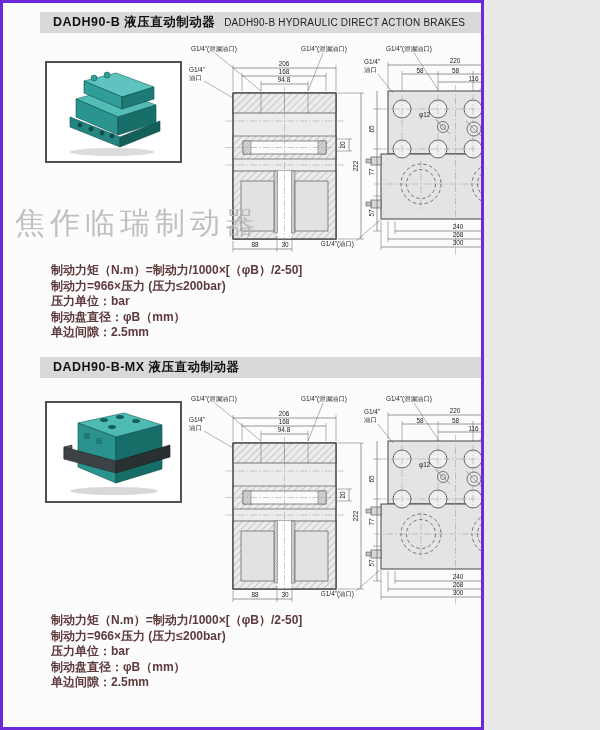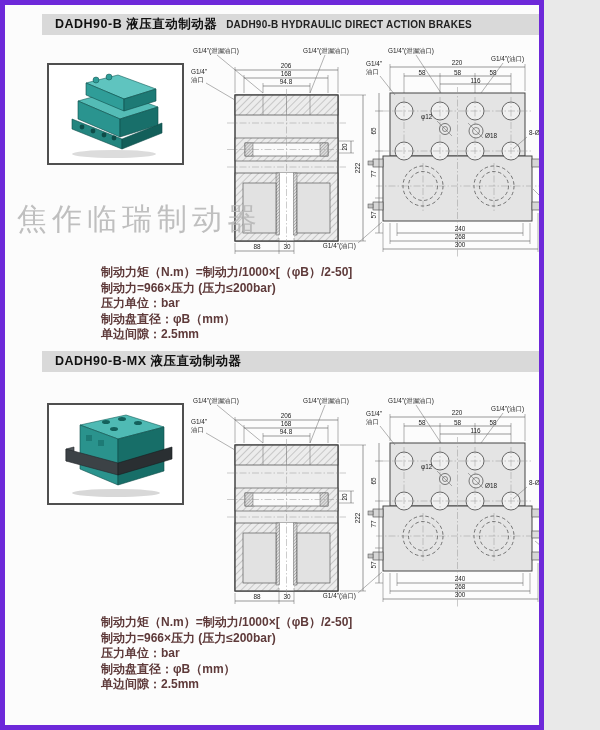--- a/index.html
+++ b/index.html
@@ -1,27 +1,27 @@
 <!DOCTYPE html>
 <html><head>
 <meta charset="utf-8">
 <style>
   html,body{margin:0;padding:0;background:#e9e9e9;}
-  .page{position:relative;width:544px;height:730px;background:#fcfcfc;border:5px solid #6d28d9;
+  .page{position:relative;width:484px;height:730px;background:#fcfcfc;border:3px solid #6d28d9;
         box-sizing:border-box;overflow:hidden;font-family:"Liberation Sans",sans-serif;}
   .hbar{position:absolute;left:37px;right:0;height:21px;background:#d9d9d9;
         display:flex;align-items:center;gap:9px;padding-left:13px;box-sizing:border-box;}
   .hzh{font-weight:bold;font-size:12.5px;color:#111;letter-spacing:.5px;white-space:nowrap;}
-  .hen{font-weight:bold;font-size:10px;color:#222;letter-spacing:.2px;white-space:nowrap;}
+  .hen{font-weight:normal;font-size:10px;color:#222;letter-spacing:.2px;white-space:nowrap;}
   .photo{position:absolute;left:42px;width:137px;height:102px;background:#ffffff;
          border:2px solid #4f4f4f;box-sizing:border-box;display:flex;align-items:center;justify-content:center;}
   .drawing{position:absolute;left:178px;width:422px;height:228px;}
   .drawing text{font-size:6.4px;fill:#1c1c1c;font-family:"Liberation Sans",sans-serif;}
-  .specs{position:absolute;left:48px;font-size:12px;font-weight:bold;color:#5e3a3a;line-height:15.5px;margin-left:48px;}
-  .watermark{position:absolute;left:12px;top:194px;font-size:30px;letter-spacing:5px;color:#b5b5b5;
+  .specs{position:absolute;left:48px;font-size:12px;font-weight:bold;color:#5e3a3a;line-height:15.5px;}
+  .watermark{position:absolute;left:12px;top:200px;font-size:30px;letter-spacing:5px;color:#b5b5b5;
              font-family:"DejaVu Serif",serif;white-space:nowrap;opacity:.85;}
   .dim{stroke:#555;stroke-width:.6;fill:none;}
   .thin{stroke:#666;stroke-width:.5;fill:none;}
   .body{stroke:#444;stroke-width:1;}
   .cl{stroke:#999;stroke-width:.5;fill:none;stroke-dasharray:7 2 1.5 2;}
   .dash{stroke:#555;stroke-width:.8;fill:none;stroke-dasharray:3.5 2.5;}
 </style>
 </head>
 <body>
 
@@ -230,21 +230,21 @@
   <div class="watermark">焦作临瑞制动器</div>
 
   <div class="specs" style="top:260px;">
     <div>制动力矩（N.m）=制动力/1000×[（φB）/2-50]</div>
     <div>制动力=966×压力 (压力≤200bar)</div>
     <div>压力单位：bar</div>
     <div>制动盘直径：φB（mm）</div>
     <div>单边间隙：2.5mm</div>
   </div>
 
-  <div class="hbar" style="top:346px;">
+  <div class="hbar" style="top:354px;">
     <span class="hzh">DADH90-B-MX 液压直动制动器</span>
   </div>
 
   <div class="photo" style="top:398px;">
     <svg width="128" height="94" viewBox="0 0 128 94">
       <ellipse cx="64" cy="86" rx="44" ry="4" fill="#d8d8d8"></ellipse>
       <polygon points="28,18 74,8 112,20 66,32" fill="#4fbab4" stroke="#135f5a" stroke-width=".6"></polygon>
       <polygon points="28,18 66,32 66,78 28,62" fill="#2a938d" stroke="#0e4c48" stroke-width=".6"></polygon>
       <polygon points="66,32 112,20 112,64 66,78" fill="#176e68" stroke="#0e4c48" stroke-width=".6"></polygon>
       <ellipse cx="54" cy="15" rx="4" ry="2" fill="#14615c"></ellipse>

